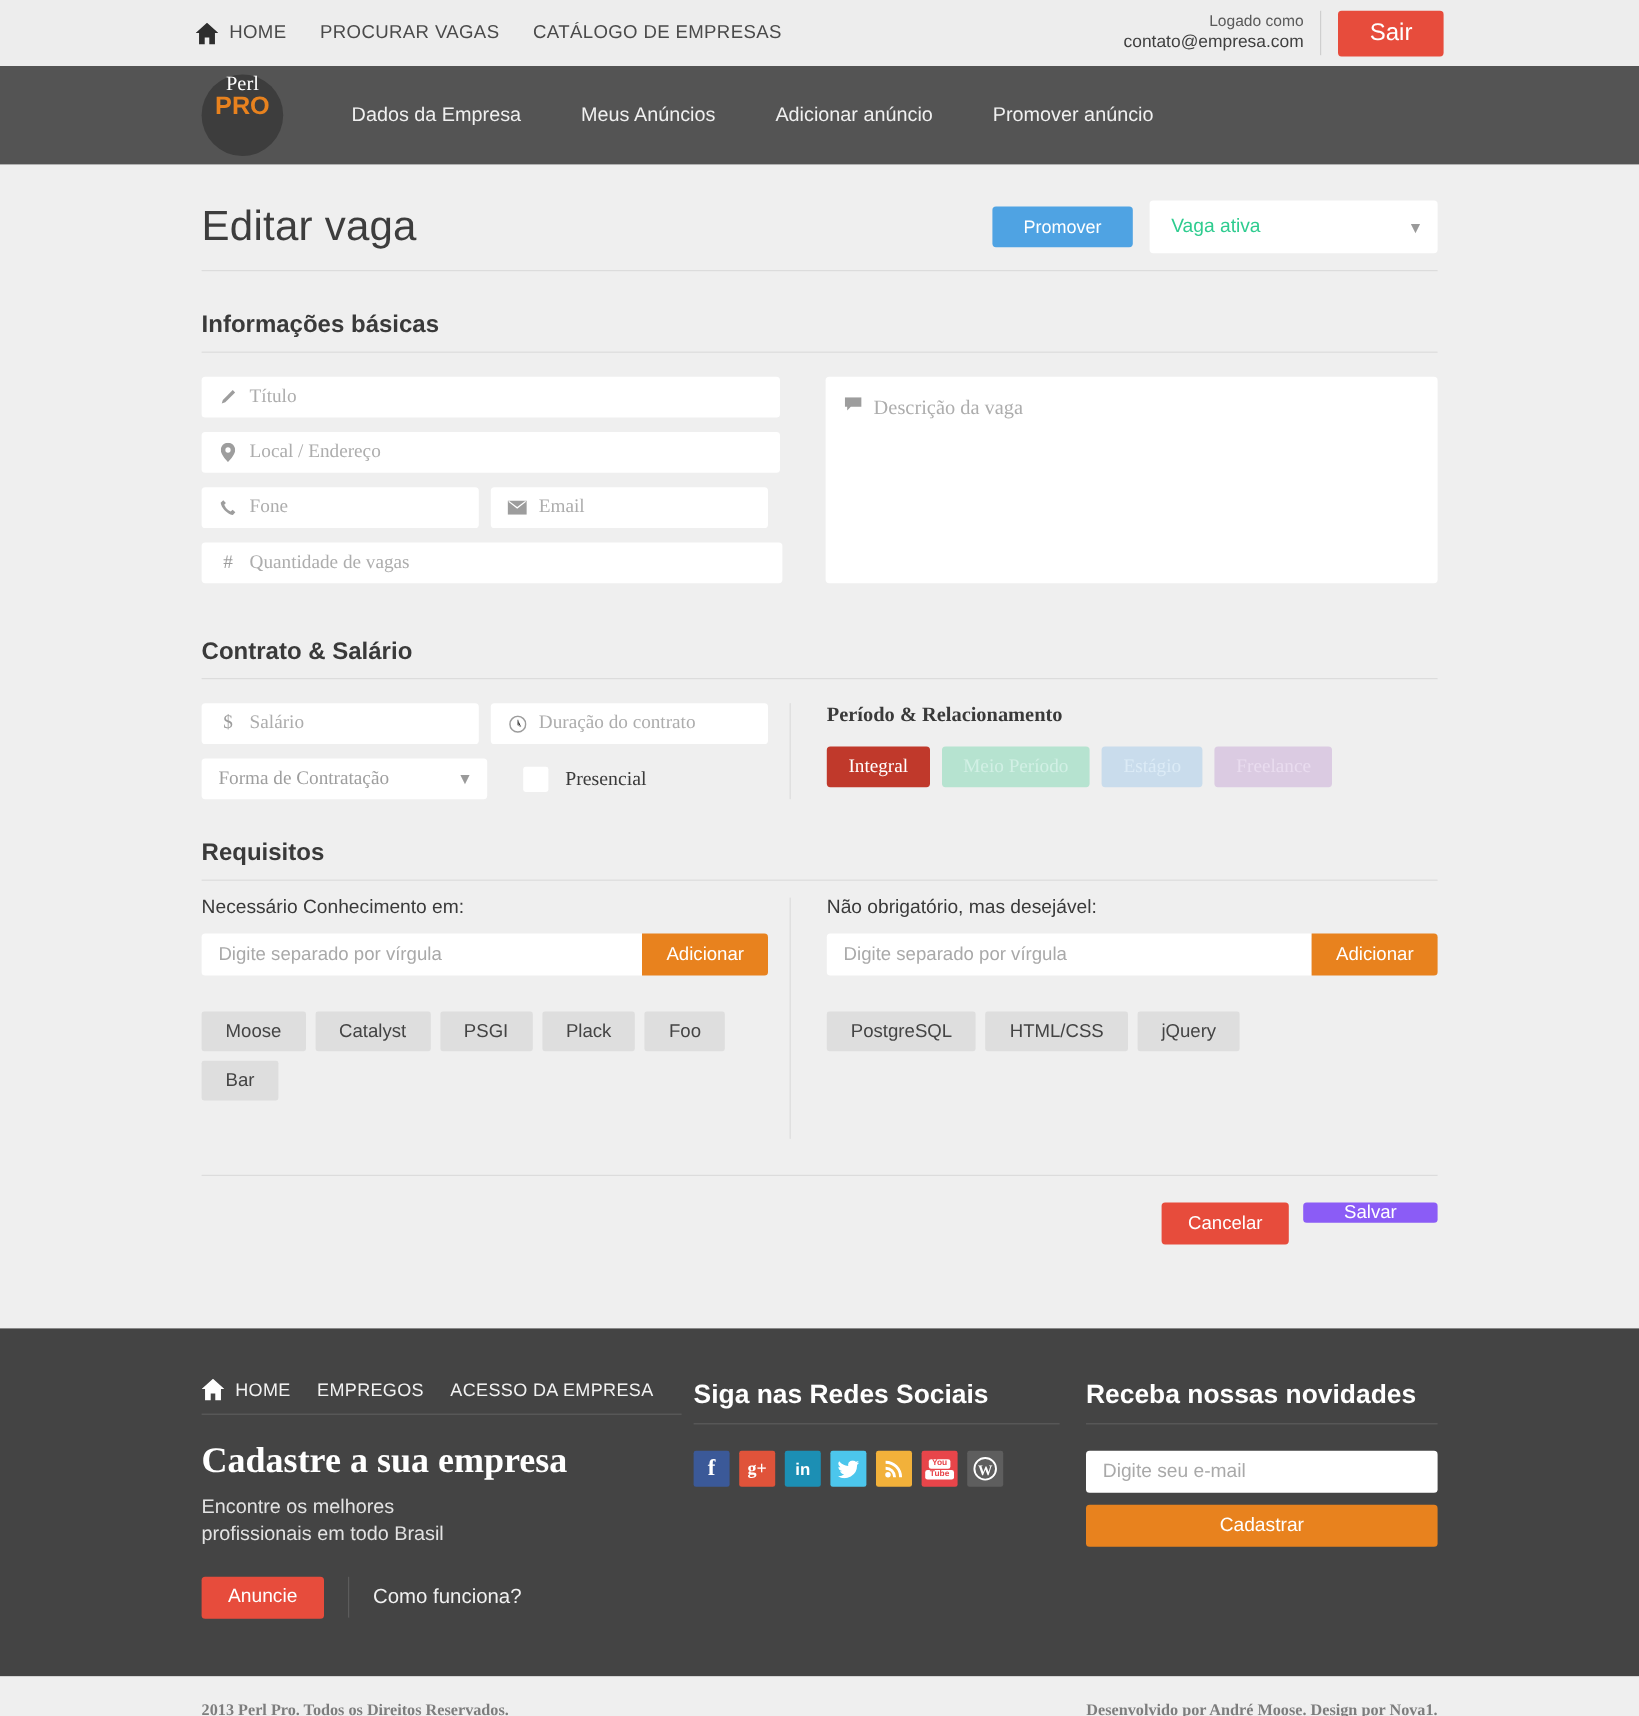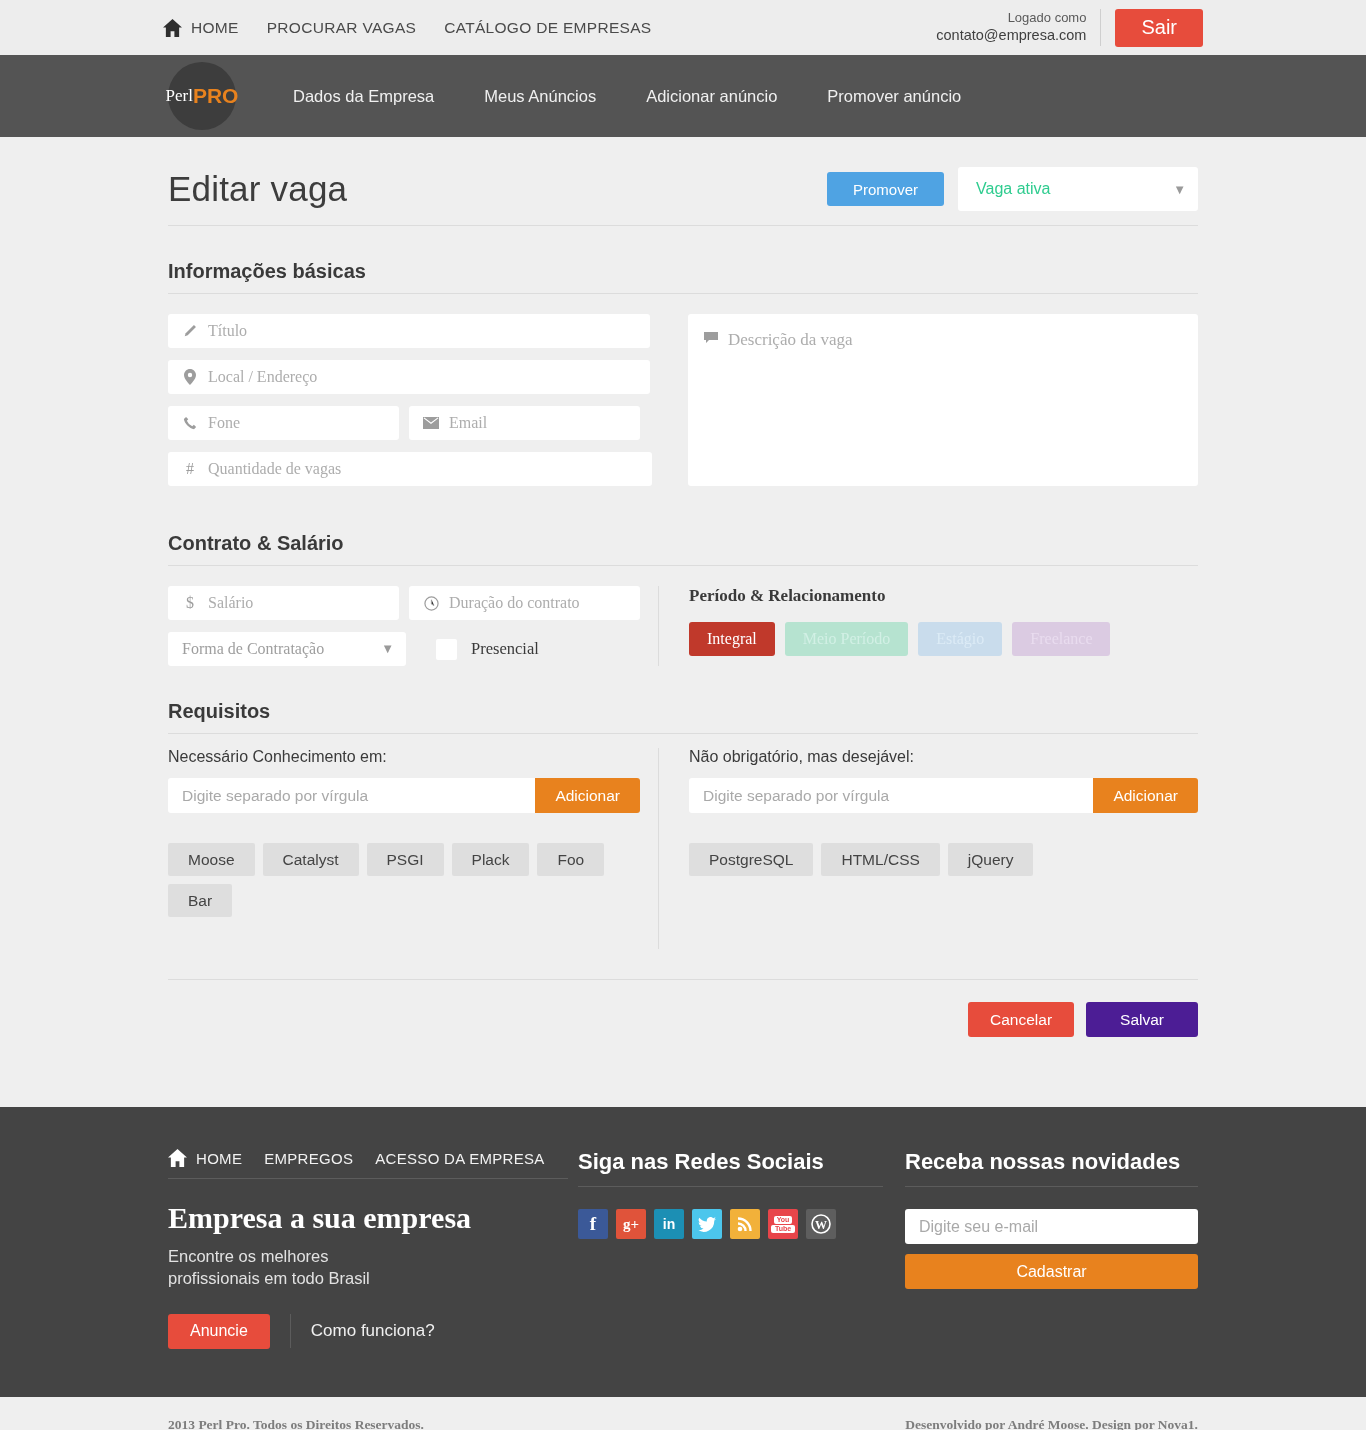--- a/index.html
+++ b/index.html
@@ -51,22 +51,22 @@
     cursor: pointer;
     font-family: inherit;
   }
 
   
   .darknav { background: #545454; height: 82px; }
   .darknav .wrap { display: flex; align-items: center; height: 82px; gap: 0; }
   .logo {
     width: 68px; height: 68px; border-radius: 50%;
     background: #3d3d3d;
-    display: flex; 
-    align-items: center; justify-content: center;
+    display: flex; flex-direction: column;
+    align-items: center; 
     margin-right: 32px; flex: none;
   }
   .logo .l1 { font-family: "Liberation Serif", serif; color: #fff; font-size: 17px; line-height: 16px; }
   .logo .l2 { font-family: "Liberation Sans", sans-serif; color: #e8821e; font-size: 21px; font-weight: bold; line-height: 22px; }
   .darknav a {
     color: #f0f0f0;
     text-decoration: none;
     font-size: 16.5px;
     padding: 0 25px;
   }
@@ -170,22 +170,22 @@
 
   .foot-actions {
     display: flex; justify-content: flex-end; gap: 12px;
     margin-top: 30px; padding-top: 22px; border-top: 1px solid #dcdcdc;
   }
   .btn-cancelar {
     background: #e74c3c; color: #fff; border: none; border-radius: 3px;
     font-size: 15.5px; height: 35px; padding: 0 22px; cursor: pointer; font-family: inherit;
   }
   .btn-salvar {
-    background: #4c1d95; color: #fff; border: none; border-radius: 3px;
-    font-size: 15.5px; height: 35px; padding: 0 34px; cursor: pointer; font-family: inherit;
+    background: #8b5cf6; color: #fff; border: none; border-radius: 3px;
+    font-size: 15.5px; height: 17px; padding: 0 34px; cursor: pointer; font-family: inherit;
   }
 
   
   .spacer { height: 70px; }
   footer { background: #444444; padding: 42px 0 48px; }
   footer .wrap { display: flex; }
   .fcol-1 { width: 400px; }
   .fcol-2 { width: 315px; padding-left: 10px; }
   .fcol-3 { flex: 1; padding-left: 22px; }
   .fnav { display: flex; align-items: center; gap: 22px; padding-bottom: 11px; border-bottom: 1px solid #5c5c5c; }
@@ -442,21 +442,21 @@
           <span class="home-icon">
             <svg width="19" height="18" viewBox="0 0 20 19">
                 <path fill="#ffffff" d="M10 0 0 9h3v10h5v-6h4v6h5V9h3z"></path>
               </svg>
           </span>
           <span>HOME</span>
         </a>
         <a href="#">EMPREGOS</a>
         <a href="#">ACESSO DA EMPRESA</a>
       </div>
-      <h3 class="fhead">Empresa a sua empresa</h3>
+      <h3 class="fhead">Cadastre a sua empresa</h3>
       <div class="ftext">Encontre os melhores</div>
       <div class="ftext">profissionais em todo Brasil</div>
       <div class="frow">
         <button class="btn-anuncie">Anuncie</button>
         <span class="fdivider"></span>
         <a href="#" class="flink">Como funciona?</a>
       </div>
     </div>
 
     <div class="fcol-2">

